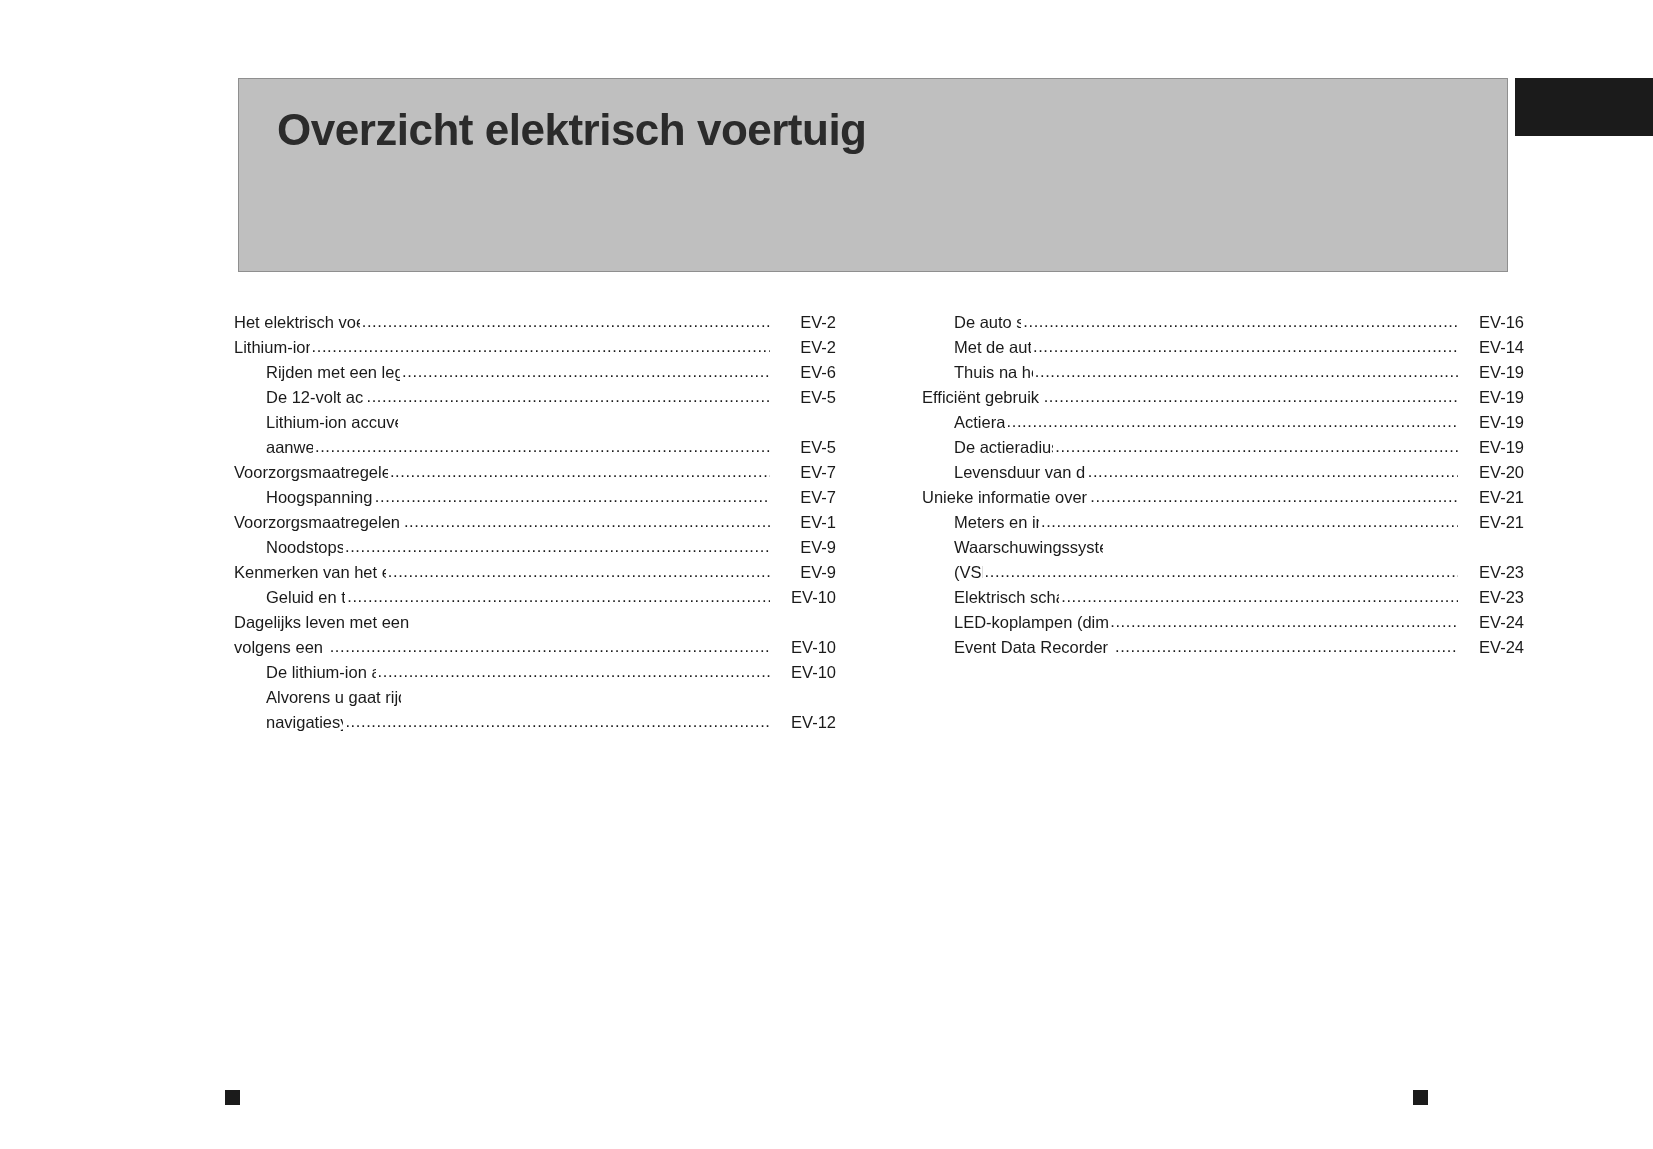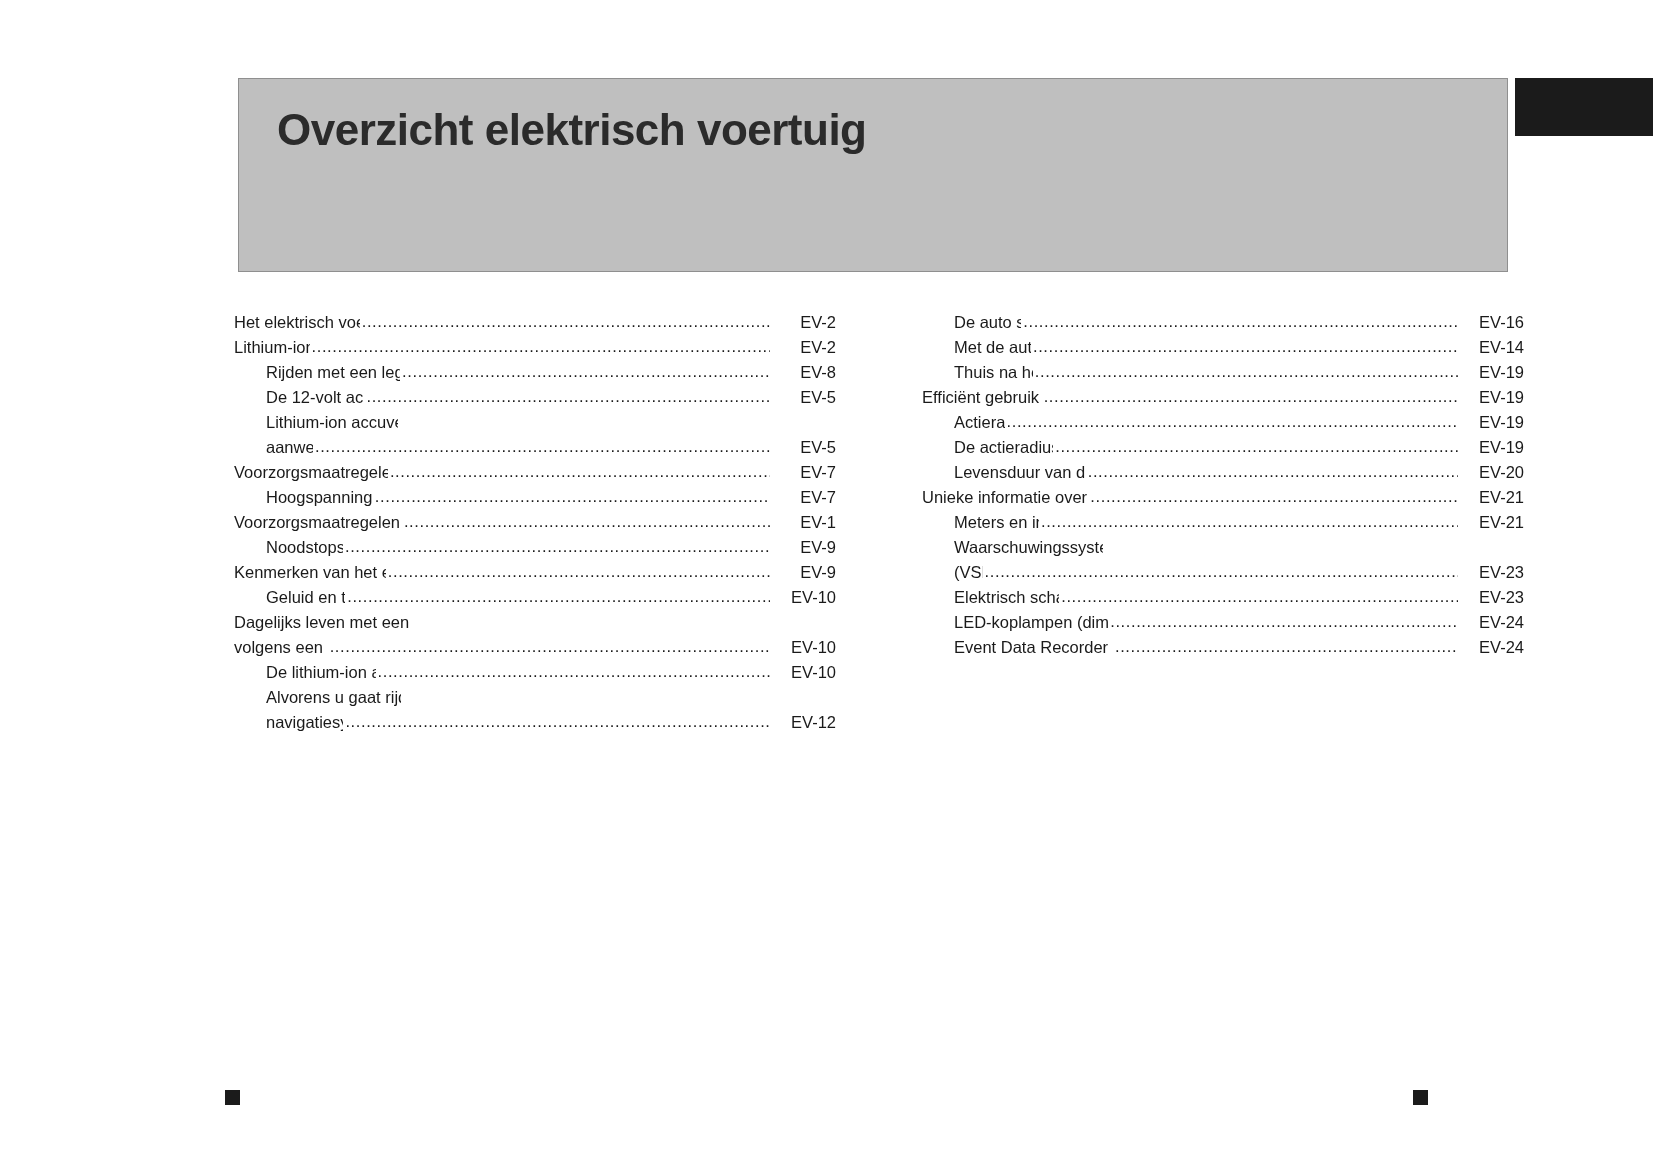--- a/index.html
+++ b/index.html
@@ -136,21 +136,21 @@
           <span class="toc-page">EV-2</span>
         </div>
         <div class="toc-entry">
           <span class="toc-title">Lithium-ion accu</span>
           <span class="toc-dots">............................................................................................................................................</span>
           <span class="toc-page">EV-2</span>
         </div>
         <div class="toc-entry indent">
           <span class="toc-title">Rijden met een lege lithium-ion accu</span>
           <span class="toc-dots">............................................................................................................................................</span>
-          <span class="toc-page">EV-8</span>
+          <span class="toc-page">EV-6</span>
         </div>
         <div class="toc-entry indent">
           <span class="toc-title">De 12-volt accu opladen</span>
           <span class="toc-dots">............................................................................................................................................</span>
           <span class="toc-page">EV-5</span>
         </div>
         <div class="toc-entry indent nodots nopage">
           <span class="toc-title">Lithium-ion accuverwarming (indien</span>
           <span class="toc-dots">............................................................................................................................................</span>
           <span class="toc-page"></span>

